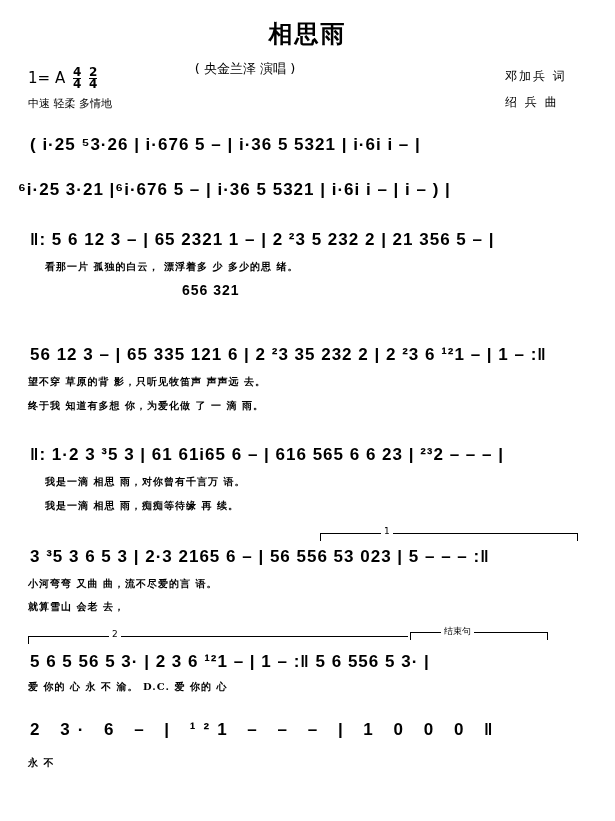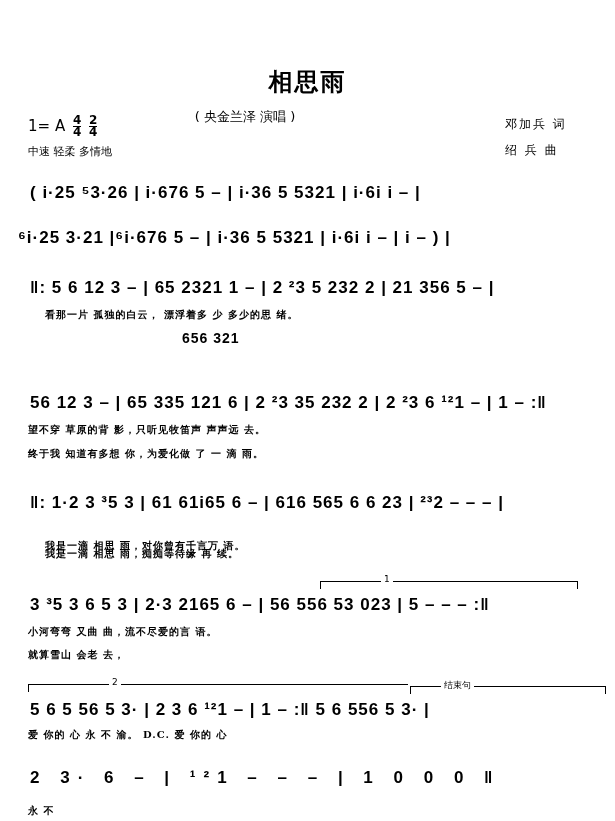--- a/index.html
+++ b/index.html
@@ -1,18 +1,18 @@
 <!DOCTYPE html>
 <html><head>
 <meta charset="utf-8">
 <style>
   * { box-sizing: border-box; margin: 0; padding: 0; }
   body { width: 615px; height: 821px; background: #ffffff; color: #000; position: relative; overflow: hidden;
          font-family: "DejaVu Sans", sans-serif; }
-  .abs { position: absolute; white-space: nowrap; margin-top: 48px; }
+  .abs { position: absolute; white-space: nowrap; }
   .title { left: 0; width: 615px; top: 18px; text-align: center; font-size: 24px; font-weight: bold; letter-spacing: 2px; }
   .subtitle { left: 0; width: 490px; top: 60px; text-align: center; font-size: 13px; }
   .key { left: 28px; top: 67px; font-size: 15px; }
   .frac { display: inline-block; vertical-align: middle; text-align: center; font-size: 12px; line-height: 11px; font-weight: bold; margin-left: 3px; }
   .frac span { display: block; }
   .frac .num { border-bottom: 1px solid #000; }
   .tempo { left: 28px; top: 96px; font-size: 11px; }
   .credit { left: 505px; font-size: 12px; letter-spacing: 2px; }
   .staff { left: 0; width: 615px; font-family: "Liberation Sans", sans-serif; font-weight: bold; font-size: 17px; }
   .staff-line { position: absolute; left: 30px; white-space: nowrap; letter-spacing: 1px; }
@@ -57,38 +57,38 @@
 </div>
 
 <div class="abs staff" style="top:345px;height:80px">
   <div class="staff-line">56 12 3 – | 65 335 121 6 | 2 ²3 35 232 2 | 2 ²3 6 ¹²1 – | 1 – :‖</div>
   <div class="lyric" style="top:54px;left:28px">终于我 知道有多想  你，为爱化做 了 一 滴 雨。</div>
   <div class="lyric" style="top:30px;left:28px">望不穿 草原的背  影，只听见牧笛声 声声远 去。</div>
 </div>
 
 <div class="abs staff" style="top:445px;height:80px">
   <div class="staff-line">‖: 1·2 3 ³5 3 | 61 61i65 6 – | 616 565 6 6 23 | ²³2 – – – |</div>
-  <div class="lyric" style="top:46px;left:45px">我是一滴   相思   雨，对你曾有千言万   语。</div>
+  <div class="lyric" style="top:30px;left:45px">我是一滴   相思   雨，对你曾有千言万   语。</div>
   <div class="lyric" style="top:54px;left:45px">我是一滴   相思   雨，痴痴等待缘  再   续。</div>
 </div>
 
 <div class="abs staff" style="top:530px;height:90px">
   <div class="bracket right" style="left:320px;top:3px;width:258px">
     <span class="bracket-label" style="left:60px">1</span>
   </div>
   <div class="staff-line" style="top:17px">3 ³5 3 6 5 3 | 2·3 2165 6 – | 56 556 53 023 | 5 – – – :‖</div>
   <div class="lyric" style="top:70px;left:28px">就算雪山    会老    去，</div>
   <div class="lyric" style="top:47px;left:28px">小河弯弯    又曲    曲，流不尽爱的言   语。</div>
 </div>
 
 <div class="abs staff" style="top:630px;height:75px">
   <div class="bracket" style="left:28px;top:6px;width:380px">
     <span class="bracket-label" style="left:80px">2</span>
   </div>
-  <div class="bracket right" style="left:410px;top:8px;width:196px">
+  <div class="bracket right" style="left:410px;top:2px;width:138px">
     <span class="bracket-label" style="left:30px">结束句</span>
   </div>
   <div class="staff-line" style="top:22px">5 6 5 56 5 3· | 2 3 6 ¹²1 – | 1 – :‖ 5 6 556 5 3· |</div>
   <div class="lyric" style="top:50px;left:28px">爱 你的 心     永  不  渝。      D.C. 爱  你的  心</div>
 </div>
 
 <div class="abs staff" style="top:720px;height:60px">
   <div class="staff-line" style="letter-spacing:8px">2 3· 6 – | ¹²1 – – – | 1 0 0 0 ‖</div>
   <div class="lyric" style="top:36px;left:28px">永      不</div>
 </div>

